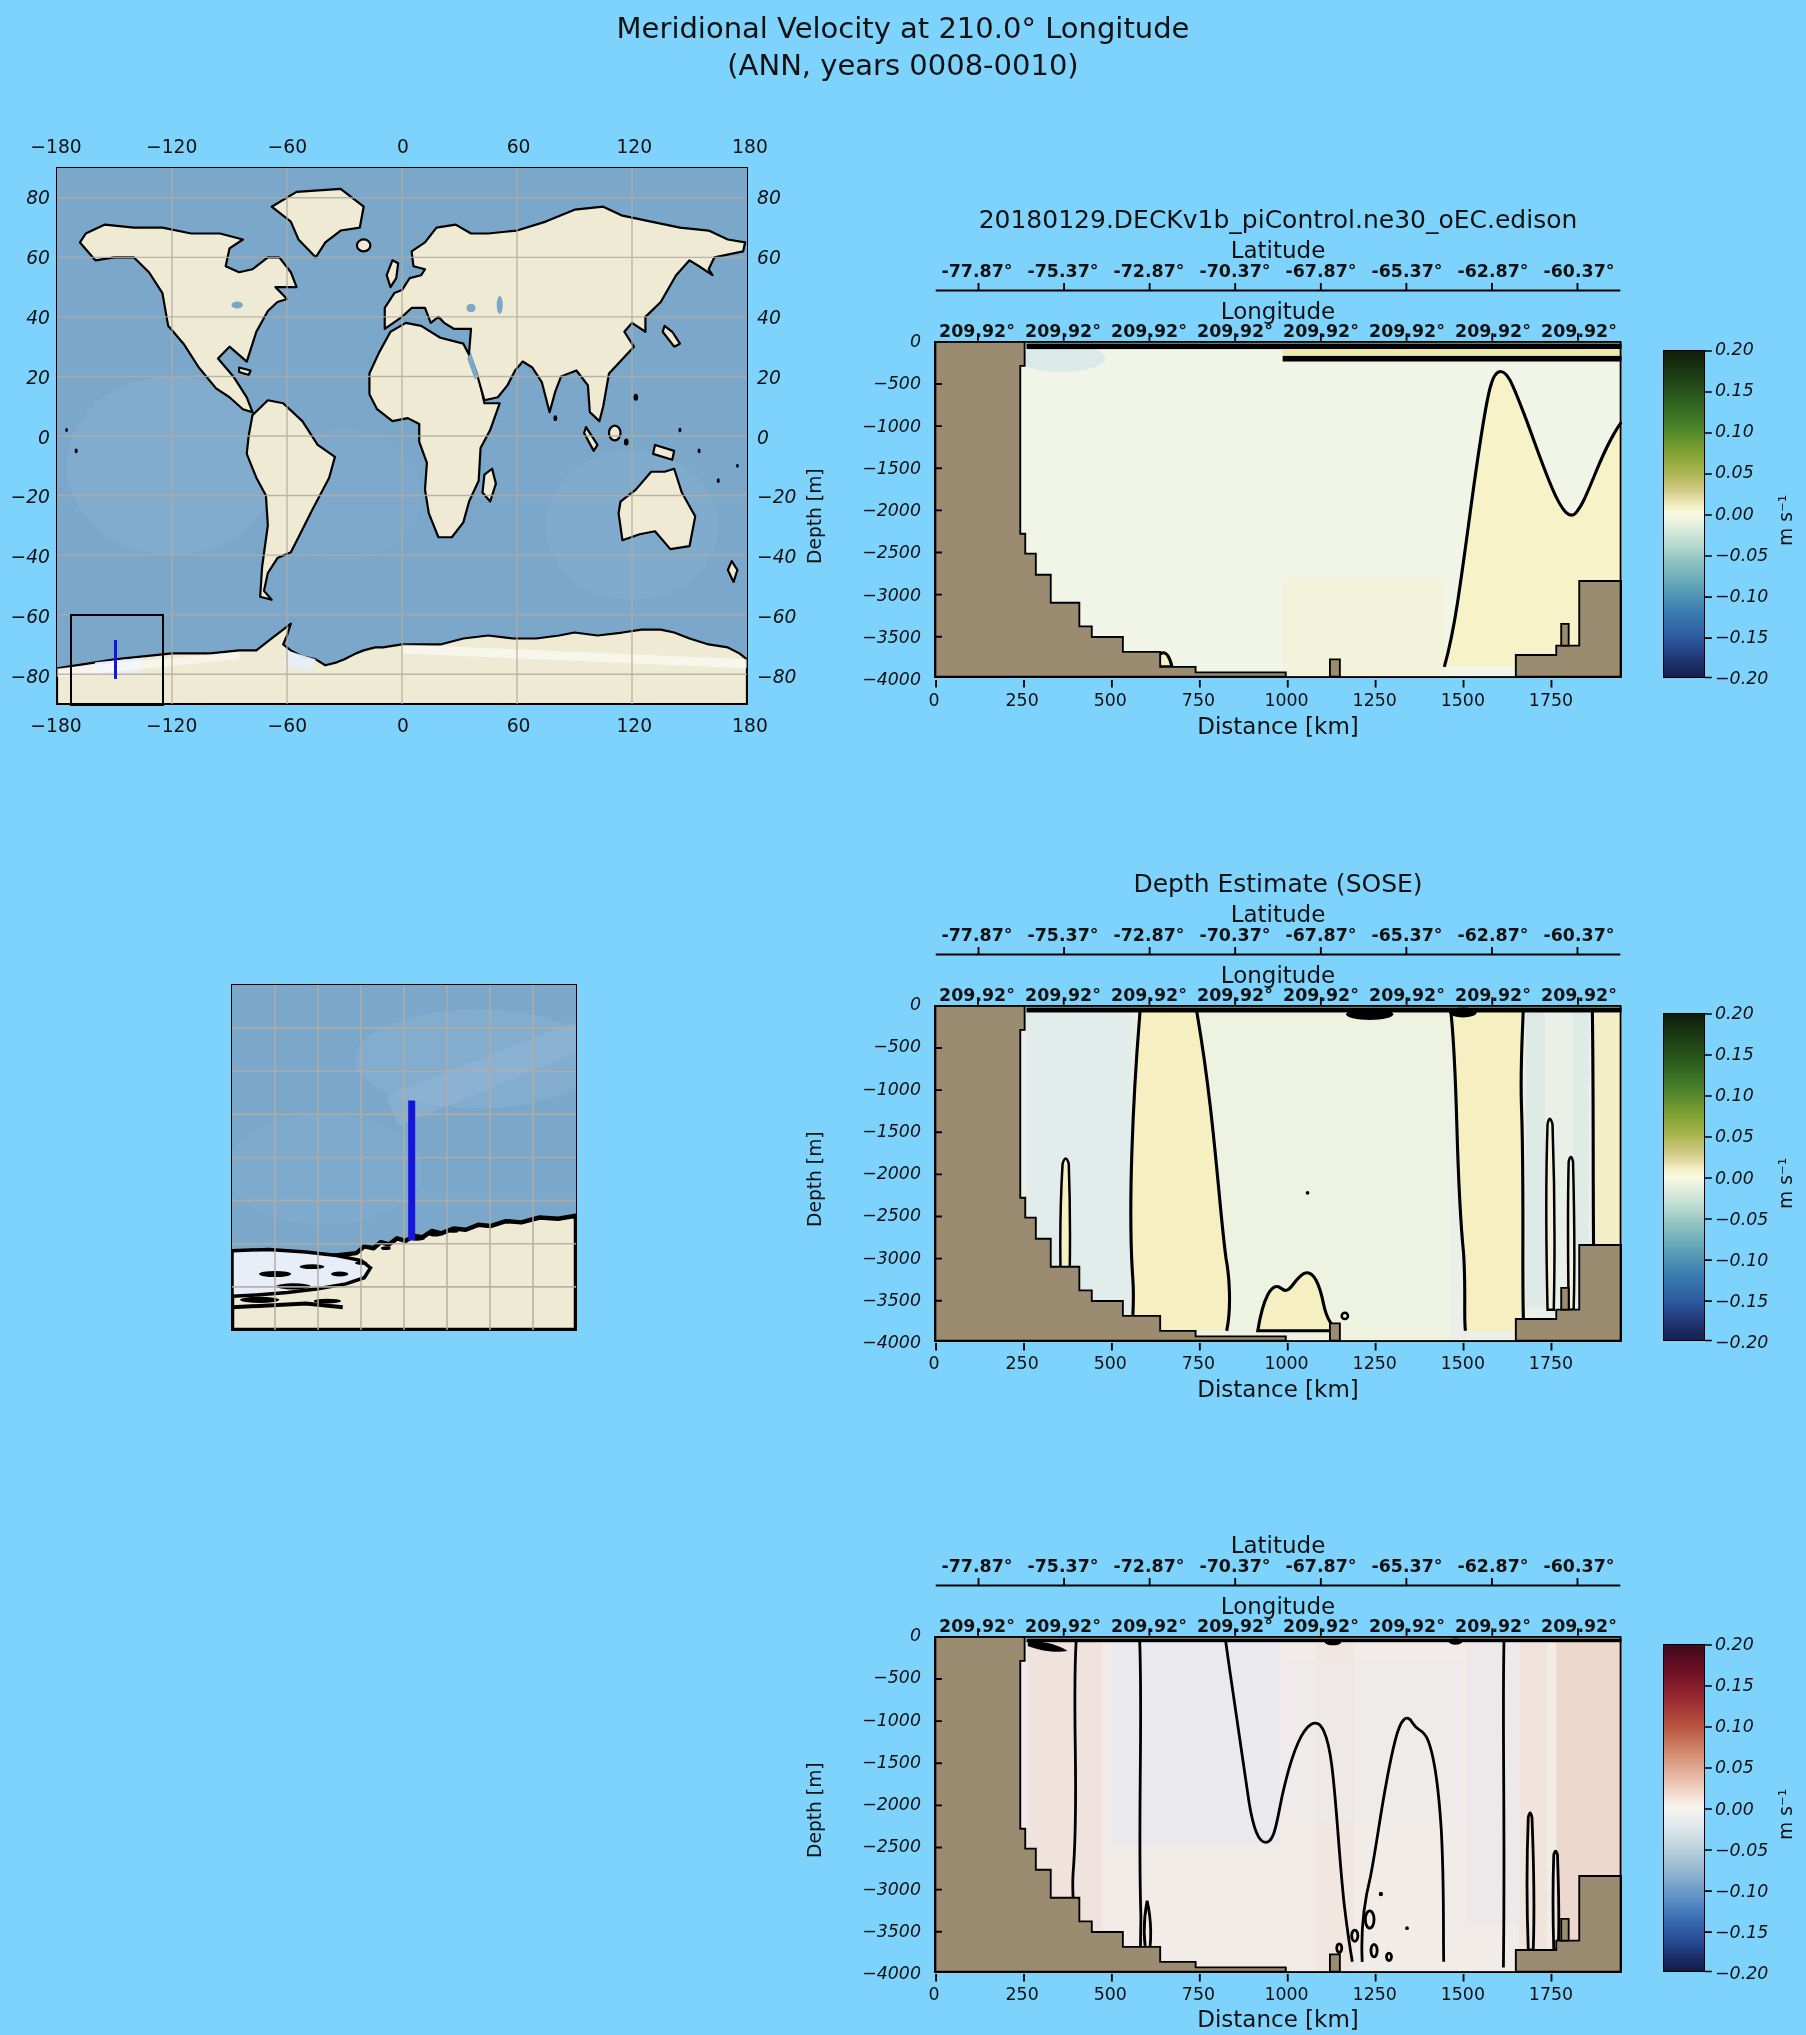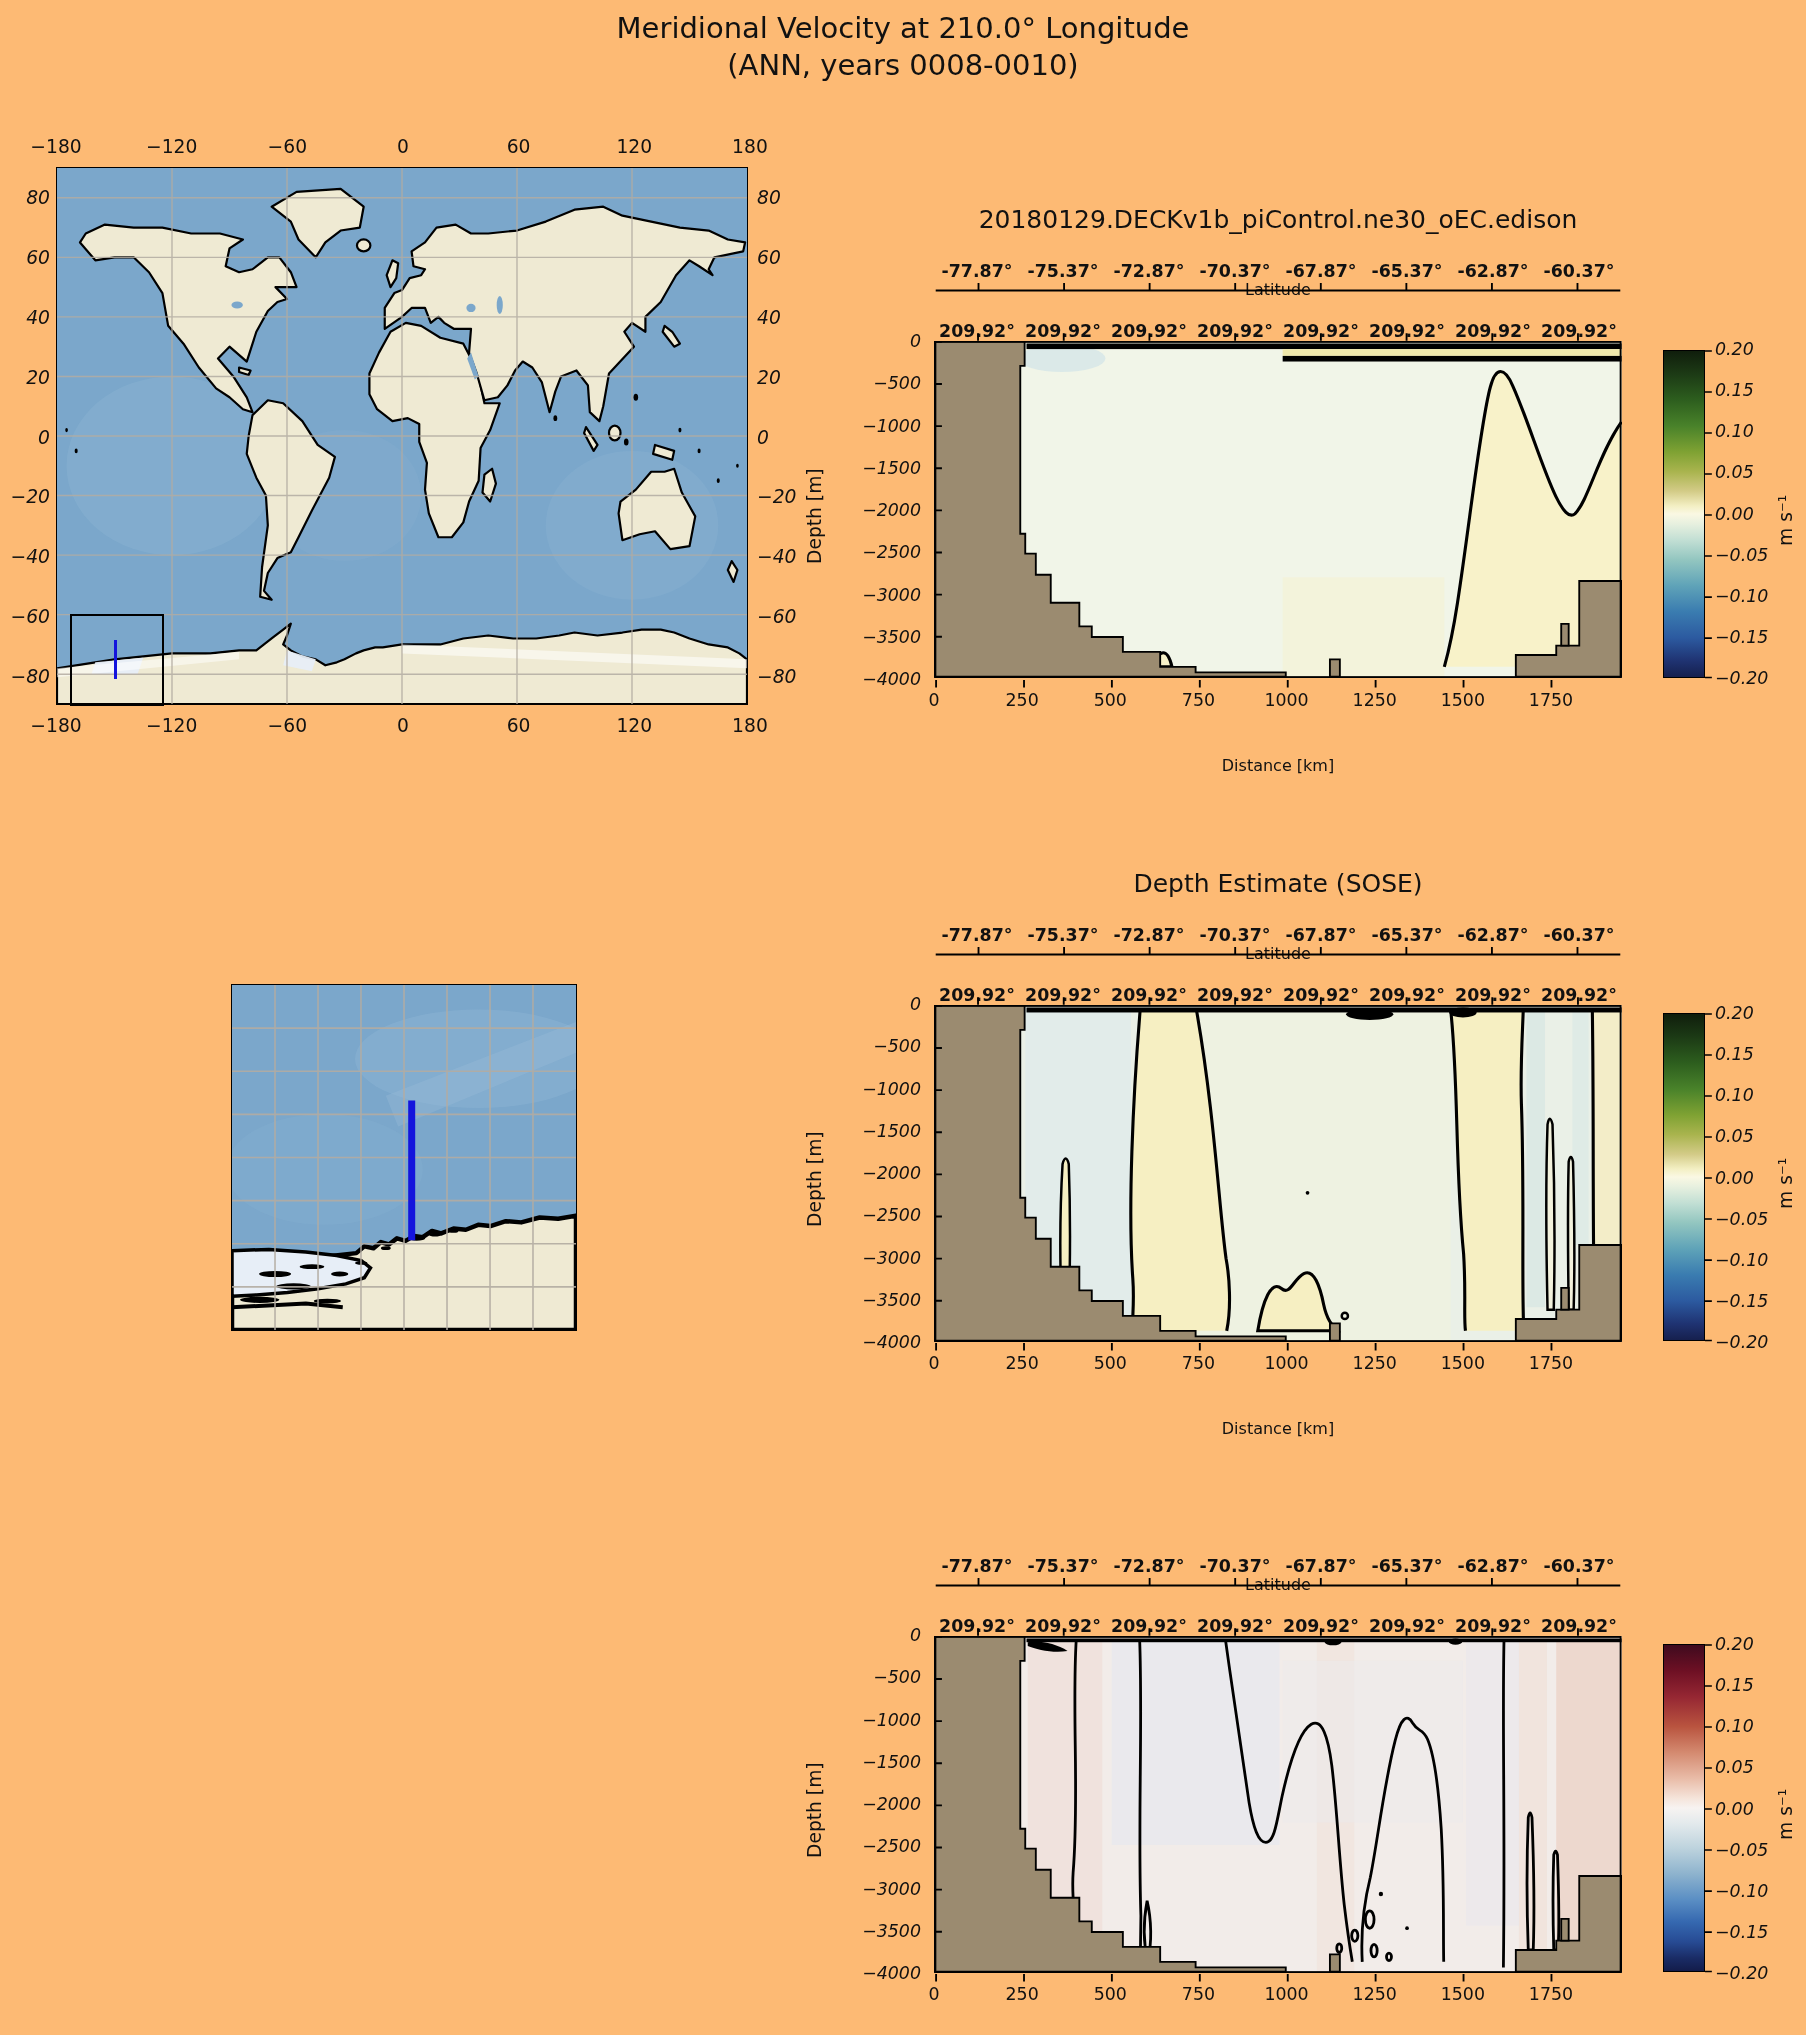--- a/index.html
+++ b/index.html
@@ -1,33 +1,33 @@
 <!DOCTYPE html>
 <html style="font-size:10px"><head>
 <meta charset="utf-8">
 <style>
   html,body{margin:0;padding:0;background:#fff;}
-  .fig{position:relative;width:1806px;height:2035px;background:#fdba74;overflow:hidden;
+  .fig{position:relative;width:1806px;height:2035px;background:#7dd3fc;overflow:hidden;
        font-family:"DejaVu Sans","Liberation Sans",sans-serif;color:#111;}
   .main-title{position:absolute;left:0;top:10px;width:1806px;text-align:center;
               font-size:29px;line-height:37px;}
   
   .row{position:absolute;display:flex;height:21px;line-height:21px;font-size:17.4px;}
   .row.between{justify-content:space-between;}
   .row.around{justify-content:space-around;font-weight:bold;}
   .row span{width:0;position:relative;}
   .row i{font-style:normal;display:inline-block;transform:translateX(-50%);white-space:nowrap;}
   .row.map{font-size:18.7px;}
   .vcol{position:absolute;display:flex;flex-direction:column;justify-content:space-between;font-size:17.4px;}
   .vcol span{display:block;height:21px;line-height:21px;width:100%;}
   .vcol.right{text-align:right;}
   .vcol.left{text-align:left;}
   .vcol.map{font-size:18.7px;}
   .ptitle{position:absolute;left:934px;width:688px;text-align:center;font-size:25px;height:31px;line-height:31px;}
-  .axname{position:absolute;left:934px;width:688px;text-align:center;font-size:16px;height:21px;line-height:21px;margin-top:39px;}
+  .axname{position:absolute;left:934px;width:688px;text-align:center;font-size:23px;height:21px;line-height:21px;}
   .ylab{position:absolute;left:804px;width:25px;height:137px;writing-mode:vertical-rl;
         transform:rotate(180deg);text-align:center;font-size:18.7px;}
   .cblab{position:absolute;left:1775px;width:25px;height:87px;writing-mode:vertical-rl;
         transform:rotate(180deg);text-align:center;font-size:18.7px;}
   .map-frame{position:absolute;border:1.9px solid #000;}
   .map-frame svg{position:absolute;left:0;top:0;width:100%;height:100%;}
   .plot{position:absolute;left:934px;width:688px;height:337px;}
   .cbar{position:absolute;left:1663px;width:40px;height:326px;border:1.2px solid #000;}
   .cbar.delta{background:linear-gradient(to bottom,
       #101E0C 0%,#1C3A15 7%,#2D5E1E 15%,#49822A 23%,#7FA233 31%,#A9B44E 37%,

